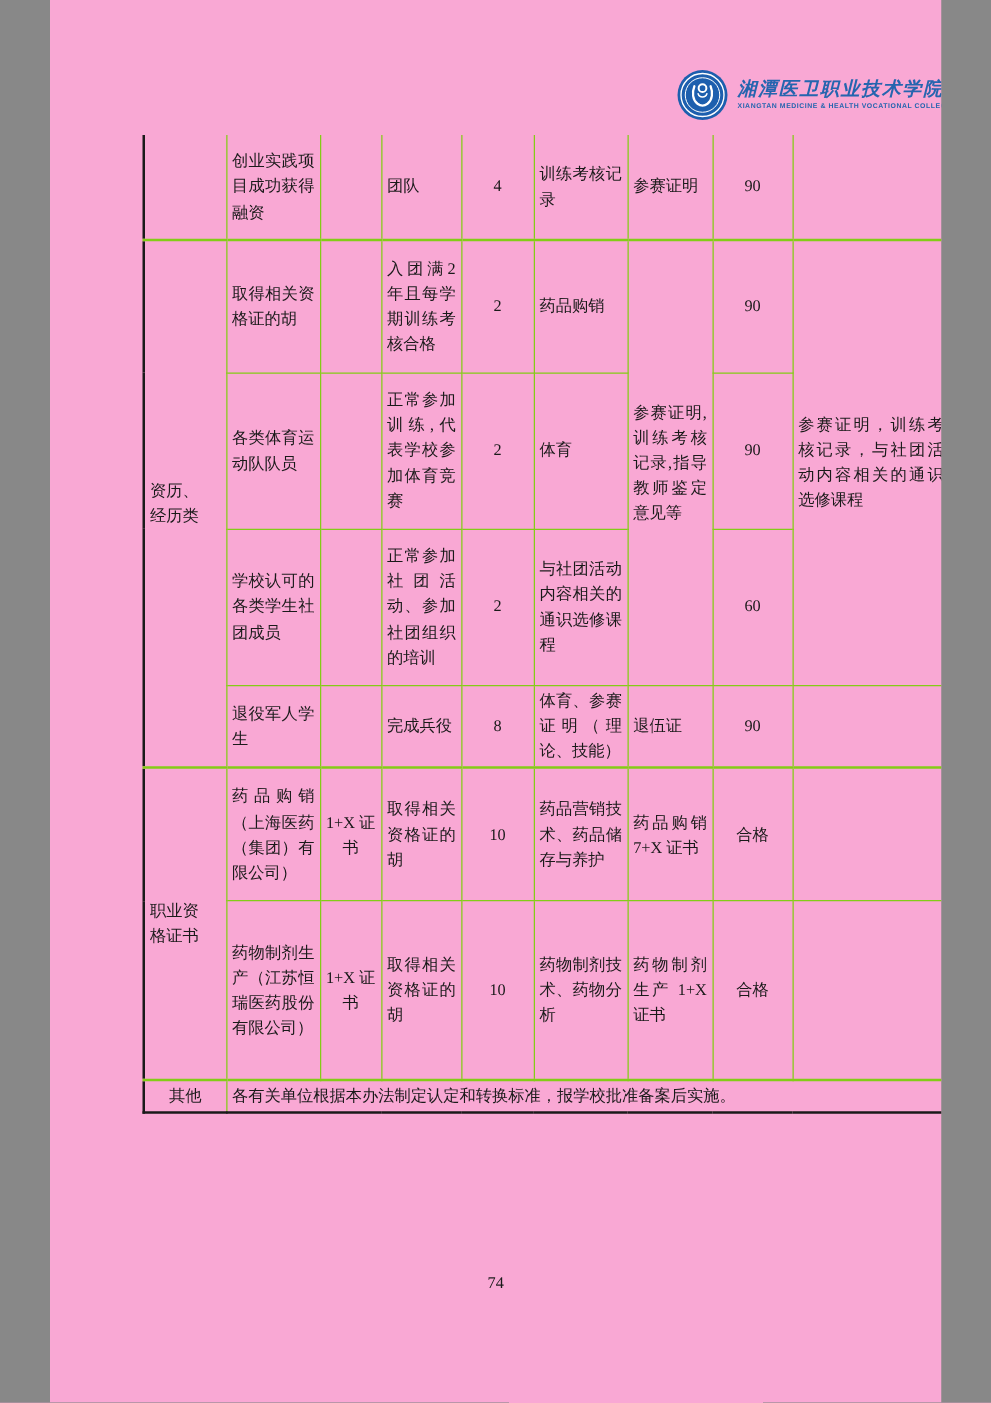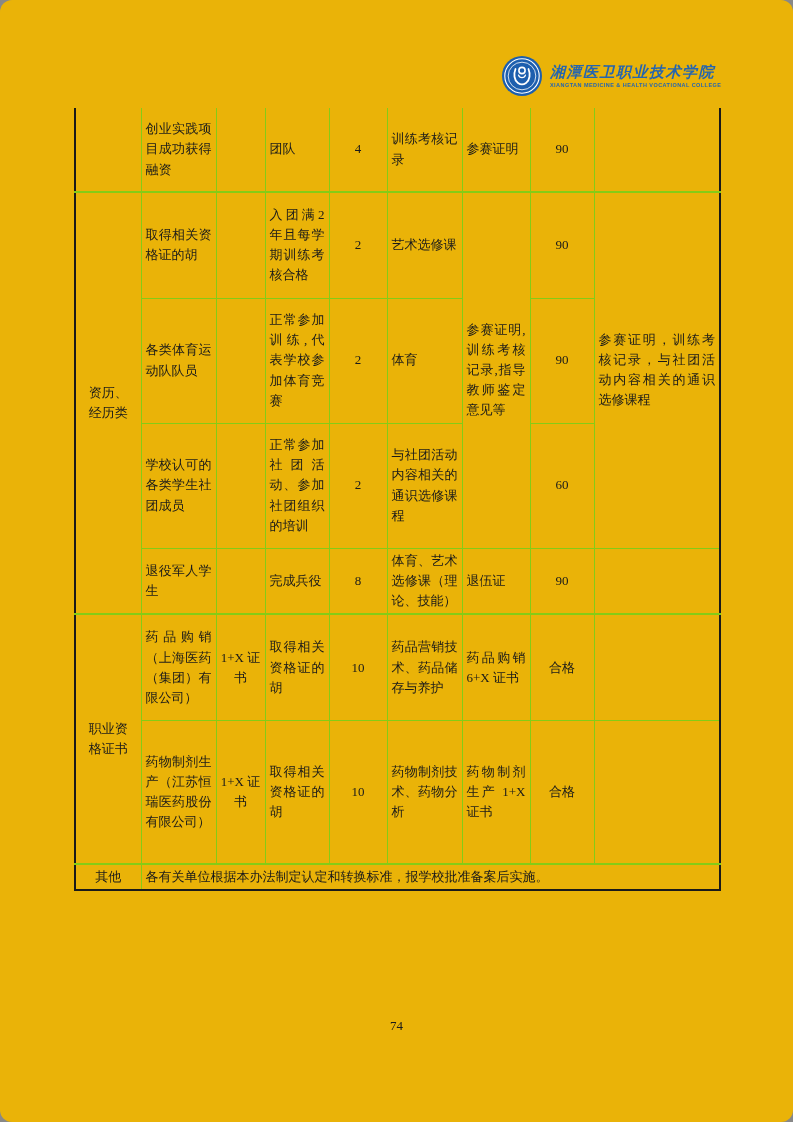--- a/index.html
+++ b/index.html
@@ -1,19 +1,19 @@
 <!DOCTYPE html>
 <html><head>
 <meta charset="utf-8">
 <style>
   html,body{margin:0;padding:0;background:#888;}
   .page{
-    position:relative;width:793px;height:1122px;background:#eab308;
+    position:relative;width:713px;height:1122px;background:#f9a8d4;
     font-family:"Liberation Serif","DejaVu Serif",serif;color:#1a1a1a;
-    overflow:hidden;margin:0 auto;border-radius:12px;
+    overflow:hidden;margin:0 auto;
   }
   
   .logo{position:absolute;left:501px;top:55px;display:flex;align-items:center;}
   .emblem{width:42px;height:42px;flex:0 0 auto;}
   .logo-text{margin-left:7px;display:flex;flex-direction:column;justify-content:center;}
   .logo-cn{
     font-size:15px;font-weight:bold;font-style:italic;color:#2565af;
     letter-spacing:1.5px;white-space:nowrap;line-height:1.1;
     font-family:"Liberation Serif","DejaVu Serif",serif;
   }
@@ -29,21 +29,21 @@
   }
   .grid td{
     border:1px solid #84cc16;vertical-align:middle;
     font-size:13px;line-height:1.55;padding:2px 4px;
     overflow:hidden;
   }
   tr.first > td{border-top:none;}
   tr.sec > td{border-top-width:2px;}
   .jc{text-align:justify;text-align-last:left;text-justify:inter-character;word-break:break-all;}
   .ctr{text-align:center;}
-  .cat{text-align:center;white-space:pre-line;}
+  .cat{white-space:pre-line;}
   .lft{text-align:left;padding-left:8px;word-break:break-all;}
   
   .page-number{
     position:absolute;left:0;top:1018px;width:100%;
     text-align:center;font-size:13px;color:#1a1a1a;
   }
 </style>
 </head>
 <body>
 
@@ -89,21 +89,21 @@
         <td class="jc"></td>
       </tr>
 
       <tr class="sec" style="height:106px">
         <td class="cat" rowspan="4">资历、
 经历类</td>
         <td class="jc">取得相关资格证的胡</td>
         <td class="ctr"></td>
         <td class="jc">入团满2年且每学期训练考核合格</td>
         <td class="ctr">2</td>
-        <td class="jc">艺术选修课</td>
+        <td class="jc">药品购销</td>
         <td class="jc" rowspan="3">参赛证明,训练考核记录,指导教师鉴定意见等</td>
         <td class="ctr">90</td>
         <td class="jc" rowspan="3">参赛证明，训练考核记录，与社团活动内容相关的通识选修课程</td>
       </tr>
 
       <tr style="height:125px">
         <td class="jc">各类体育运动队队员</td>
         <td class="ctr"></td>
         <td class="jc">正常参加训练,代表学校参加体育竞赛</td>
         <td class="ctr">2</td>
@@ -118,35 +118,35 @@
         <td class="ctr">2</td>
         <td class="jc">与社团活动内容相关的通识选修课程</td>
         <td class="ctr">60</td>
       </tr>
 
       <tr style="height:64px">
         <td class="jc">退役军人学生</td>
         <td class="ctr"></td>
         <td class="jc">完成兵役</td>
         <td class="ctr">8</td>
-        <td class="jc">体育、艺术选修课（理论、技能）</td>
+        <td class="jc">体育、参赛证明（理论、技能）</td>
         <td class="jc">退伍证</td>
         <td class="ctr">90</td>
         <td class="jc"></td>
       </tr>
 
       <tr class="sec" style="height:107px">
         <td class="cat" rowspan="2">职业资
 格证书</td>
         <td class="jc">药品购销（上海医药（集团）有限公司）</td>
         <td class="ctr">1+X 证书</td>
         <td class="jc">取得相关资格证的胡</td>
         <td class="ctr">10</td>
         <td class="jc">药品营销技术、药品储存与养护</td>
-        <td class="jc">药品购销 6+X 证书</td>
+        <td class="jc">药品购销 7+X 证书</td>
         <td class="ctr">合格</td>
         <td class="jc"></td>
       </tr>
 
       <tr style="height:143px">
         <td class="jc">药物制剂生产（江苏恒瑞医药股份有限公司）</td>
         <td class="ctr">1+X 证书</td>
         <td class="jc">取得相关资格证的胡</td>
         <td class="ctr">10</td>
         <td class="jc">药物制剂技术、药物分析</td>

